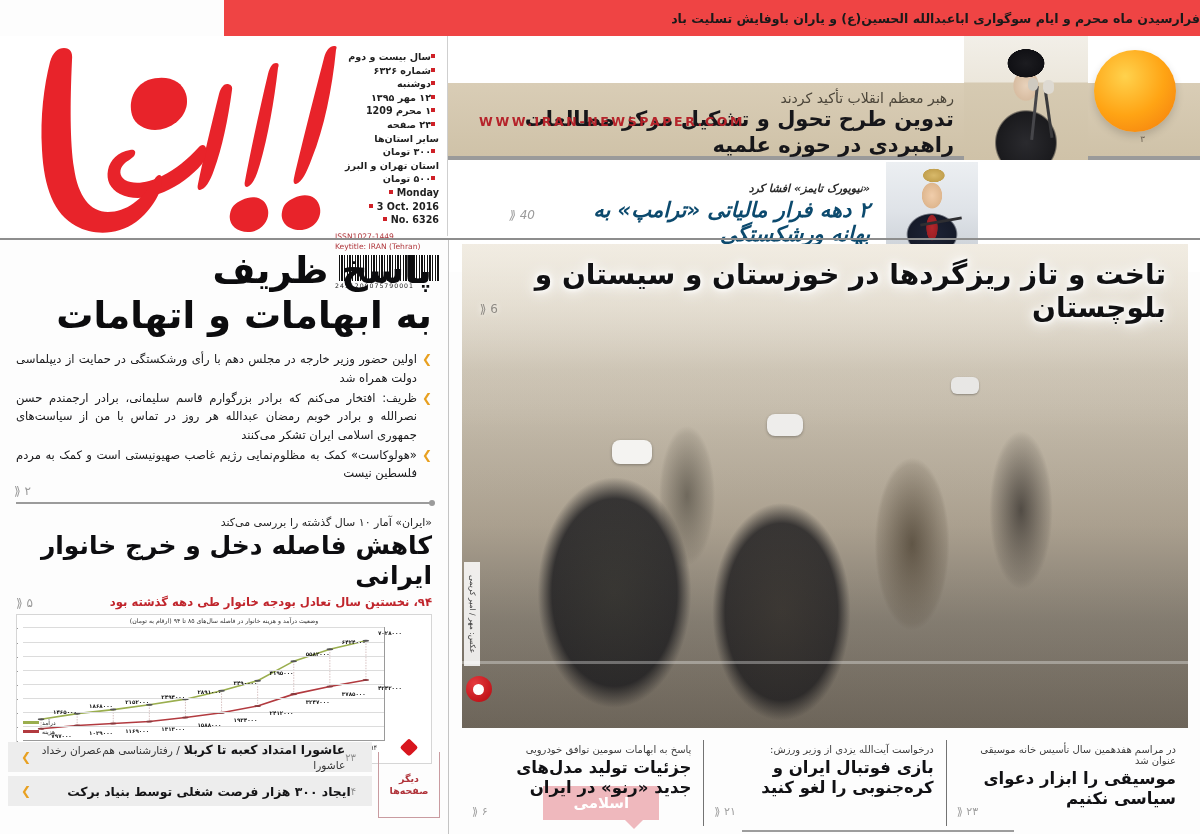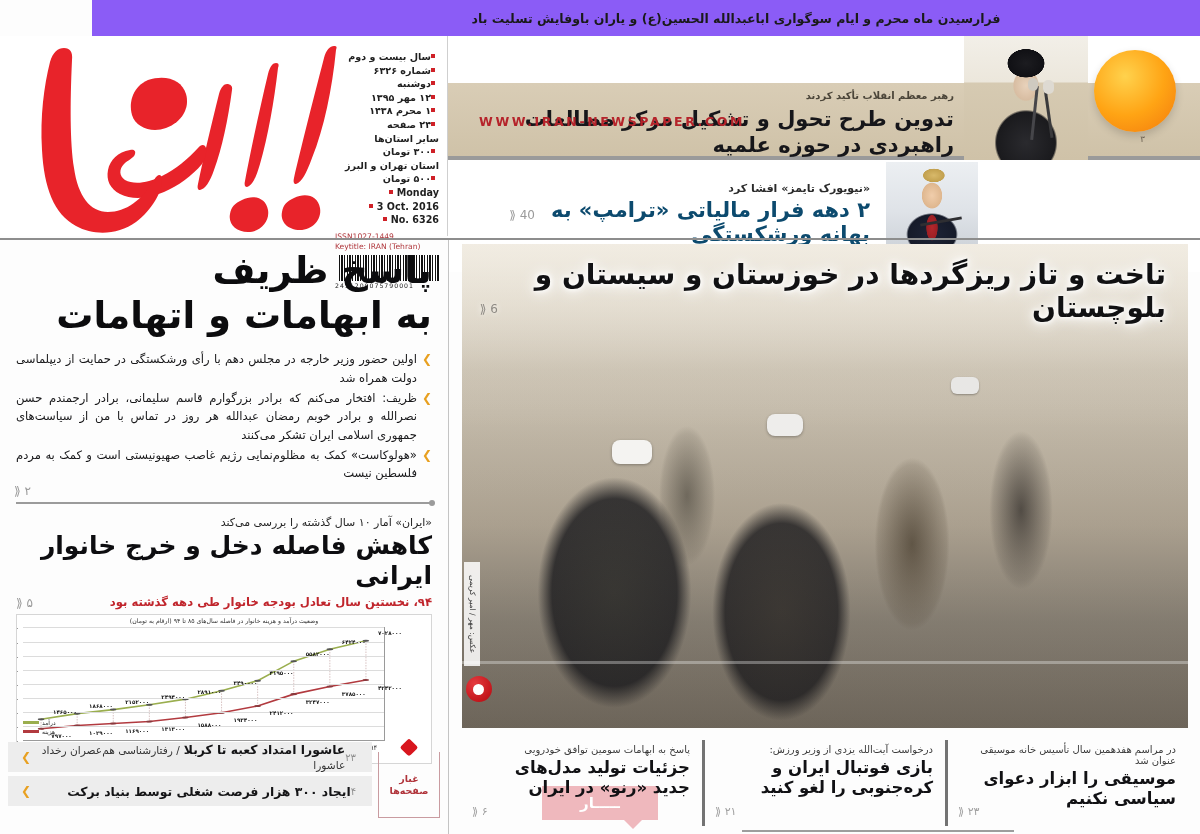--- a/index.html
+++ b/index.html
@@ -13,23 +13,23 @@
   .page {
     position: relative;
     width: 1200px; height: 834px;
     background: #fdfdfd;
     direction: rtl;
   }
 
   
   .top-banner {
     position: absolute; top: 0; right: 0;
-    width: 1108px; height: 36px;
-    background: #8b5cf6;
-    display: flex; align-items: center; justify-content: center;
+    width: 976px; height: 36px;
+    background: #ef4444;
+    display: flex; align-items: center; 
   }
   .top-banner .bnr-text {
     font-size: 12.5px; font-weight: bold; color: #1a1a1a;
     letter-spacing: -0.2px; padding-left: 180px;
   }
 
   
   .header-left {
     position: absolute; top: 36px; right: 0;
     width: 752px; height: 200px;
@@ -70,36 +70,36 @@
     width: 3px; height: 54px; background: #46464a;
     transform: rotate(6deg);
   }
   .mic-head { position: absolute; top: 44px; right: 146px; width: 11px; height: 14px;
     border-radius: 5px; background: #dedad2; }
   .mic-head2 { position: absolute; top: 42px; right: 162px; width: 10px; height: 13px;
     border-radius: 5px; background: #cfcac0; }
 
   .kicker-leader {
     position: absolute; top: 54px; right: 246px;
-    font-size: 10px; color: #4b4539; font-weight: bold;
+    font-size: 14px; color: #4b4539; font-weight: normal;
   }
   .headline-leader {
     position: absolute; top: 70px; right: 246px; width: 490px;
     font-size: 21px; font-weight: bold; color: #16161a;
     letter-spacing: -0.3px; line-height: 1.25;
   }
   .site-url {
     position: absolute; top: 78px; right: 455px;
     font-size: 12.5px; letter-spacing: 2.6px; font-weight: bold;
     color: #b5232a; direction: ltr; text-align: right;
   }
 
   .trump-strip {
     position: absolute; top: 124px; right: 0;
-    width: 752px; height: 112px; background: #ffffff;
+    width: 752px; height: 112px; background: #ffffff; font-style: italic;
   }
   .trump-photo {
     position: absolute; top: 2px; right: 222px;
     width: 92px; height: 84px;
     background:
       radial-gradient(ellipse 16px 10px at 52% 16%, #d8b96a 0%, #c2a04e 65%, rgba(0,0,0,0) 70%),
       radial-gradient(ellipse 15px 19px at 50% 40%, #f0cdab 0%, #dfb78f 65%, rgba(0,0,0,0) 70%),
       radial-gradient(ellipse 9px 20px at 50% 78%, #b4272c 0%, #9c1f24 60%, rgba(0,0,0,0) 66%),
       radial-gradient(ellipse 34px 28px at 50% 86%, #1d2336 0%, #151a29 70%, rgba(0,0,0,0) 76%),
       linear-gradient(to bottom, #eceff2 0%, #dfe3e8 58%, #cfd4da 100%);
@@ -250,21 +250,21 @@
   .bottom-row-left {
     position: absolute; top: 740px; right: 12px;
     width: 726px; height: 86px;
     display: flex; flex-direction: row;
   }
   .bt-cell {
     position: relative;
     padding: 4px 12px 0 12px;
     flex: 1 1 0; text-align: right;
   }
-  .bt-cell + .bt-cell { border-right: 3px solid #737373; }
+  .bt-cell + .bt-cell { border-right: 1px solid #737373; }
   .bt-kicker { font-size: 10px; color: #3c3c3c; margin-bottom: 3px; }
   .bt-title {
     font-size: 16.5px; font-weight: bold; color: #111114;
     line-height: 1.22; letter-spacing: -0.3px;
   }
   .bt-pn {
     position: absolute; bottom: 8px; left: 10px;
     font-size: 11px; color: #a0a0a0;
   }
   .renault-tag {
@@ -450,21 +450,21 @@
         <path d="M236 168 C248 162 260 166 262 178 C264 190 254 200 242 200 C230 200 222 192 224 182 C225 175 229 171 236 168 Z"></path>
         <path d="M288 166 C300 160 312 164 314 176 C316 188 306 198 294 198 C282 198 274 190 276 180 C277 173 281 169 288 166 Z"></path>
       </g>
     </svg>
 
     <div class="info-col">
       <div class="row"><span class="sq"></span><span>سال بیست و دوم</span></div>
       <div class="row"><span class="sq"></span><span>شماره ۶۳۲۶</span></div>
       <div class="row"><span class="sq"></span><span>دوشنبه</span></div>
       <div class="row"><span class="sq"></span><span>۱۲ مهر ۱۳۹۵</span></div>
-      <div class="row"><span class="sq"></span><span>۱ محرم ۱۴۳۸</span></div>
+      <div class="row"><span class="sq"></span><span>۱ محرم 1209</span></div>
       <div class="row"><span class="sq"></span><span>۲۴ صفحه</span></div>
       <div class="row plain">سایر استان‌ها</div>
       <div class="row"><span class="sq"></span><span>۳۰۰ تومان</span></div>
       <div class="row plain">استان تهران و البرز</div>
       <div class="row"><span class="sq"></span><span>۵۰۰ تومان</span></div>
       <div class="row en"><span class="sq"></span><span>Monday</span></div>
       <div class="row en"><span class="sq"></span><span>3 Oct. 2016</span></div>
       <div class="row en"><span class="sq"></span><span>No. 6326</span></div>
       <div class="issn">
         <div>ISSN1027-1449</div>
@@ -499,21 +499,21 @@
     </div>
     <div class="bt-cell">
       <div class="bt-kicker">درخواست آیت‌الله یزدی از وزیر ورزش:</div>
       <div class="bt-title">بازی فوتبال ایران و کره‌جنوبی را لغو کنید</div>
       <div class="bt-pn">۲۱ ⟪</div>
     </div>
     <div class="bt-cell has-tag">
       <div class="bt-kicker">پاسخ به ابهامات سومین توافق خودرویی</div>
       <div class="bt-title">جزئیات تولید مدل‌های جدید «رنو» در ایران</div>
       <div class="renault-tag">
-        <div class="rt-text">ـــــار</div>
+        <div class="rt-text">اسلامی</div>
       </div>
       <div class="bt-pn">۶ ⟪</div>
     </div>
   </div>
   <div class="under-rule"></div>
 
   <div class="right-col">
 
     <div class="rc-headline">
       <div>پاسخ ظریف</div>
@@ -638,21 +638,21 @@
           <span>هزینه</span>
           <span class="swatch" id="sw1" style="background: rgb(178, 58, 63);"></span>
         </div>
       </div>
     </div>
 
   </div>
 
   <div class="rb-wrap">
     <div class="rb-badge">
-      <span class="bt">غبار</span>
+      <span class="bt">دیگر</span>
       <span class="bt">صفحه‌ها</span>
     </div>
     <div class="rb-items">
       <div class="rb-item">
         <span class="rb-pn">۲۳</span>
         <span class="rb-text"><b>عاشورا امتداد کعبه تا کربلا</b> <span class="light">/ رفتارشناسی هم‌عصران رخداد عاشورا</span></span>
         <span class="rb-chev">❯</span>
       </div>
       <div class="rb-item">
         <span class="rb-pn">۴</span>

